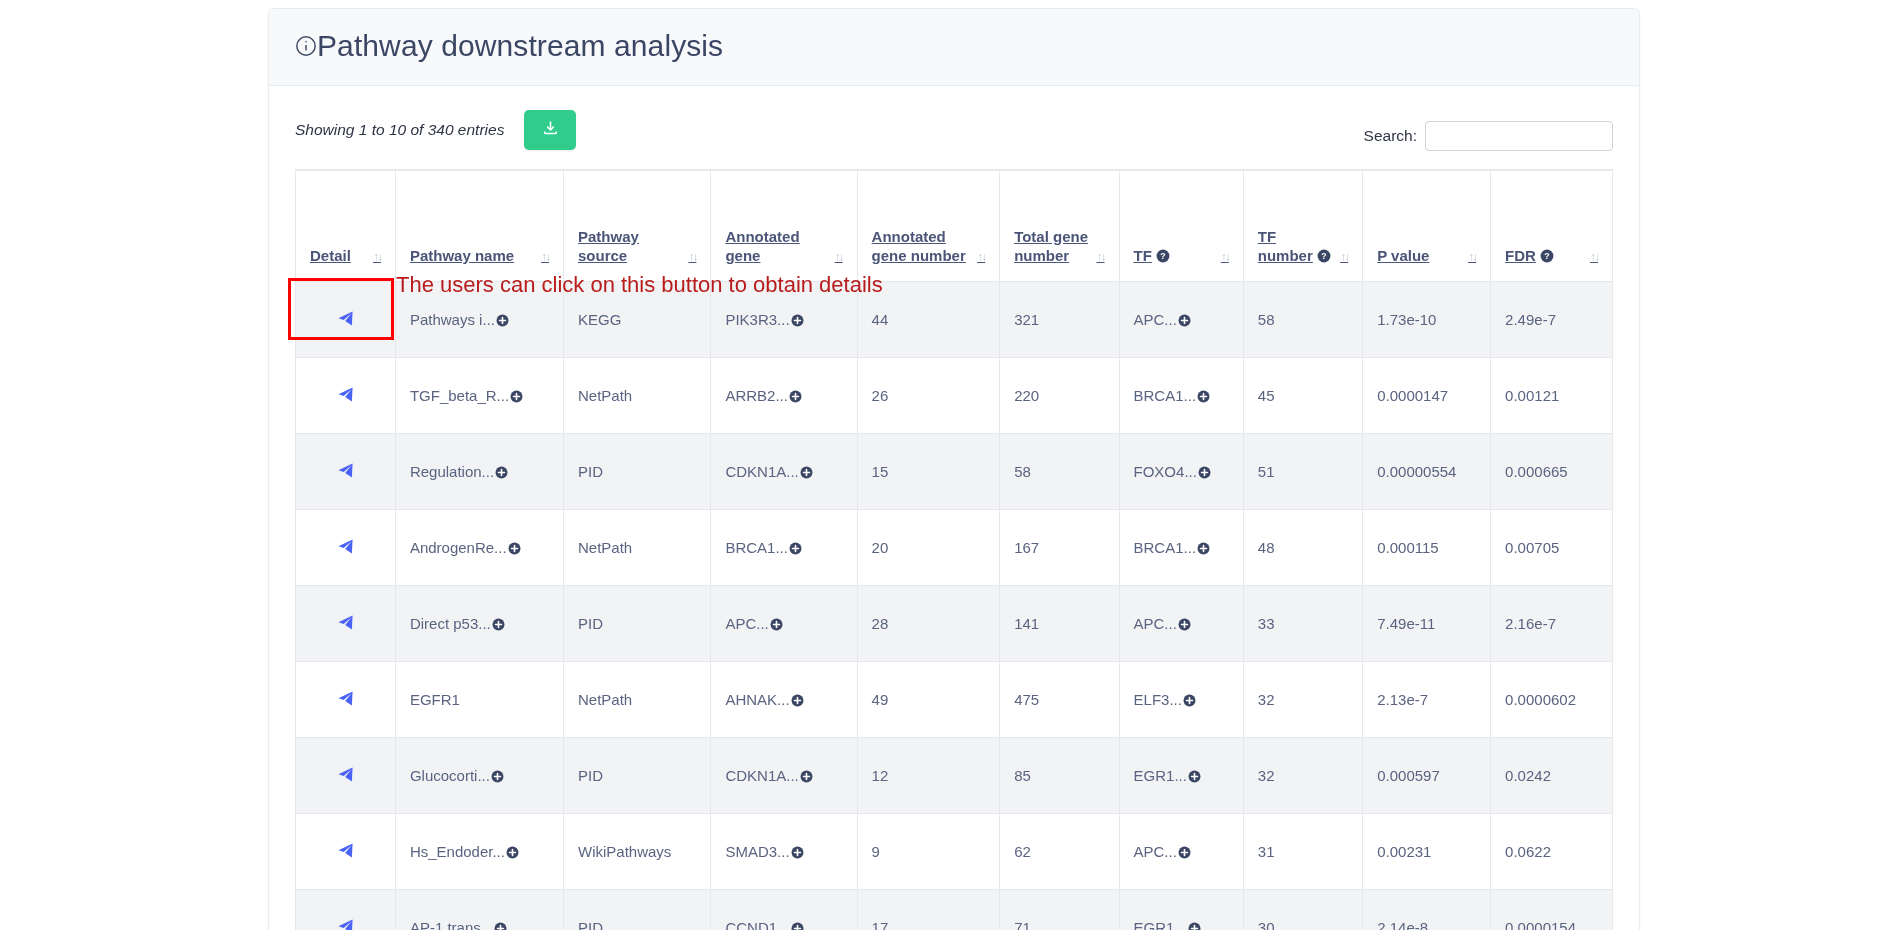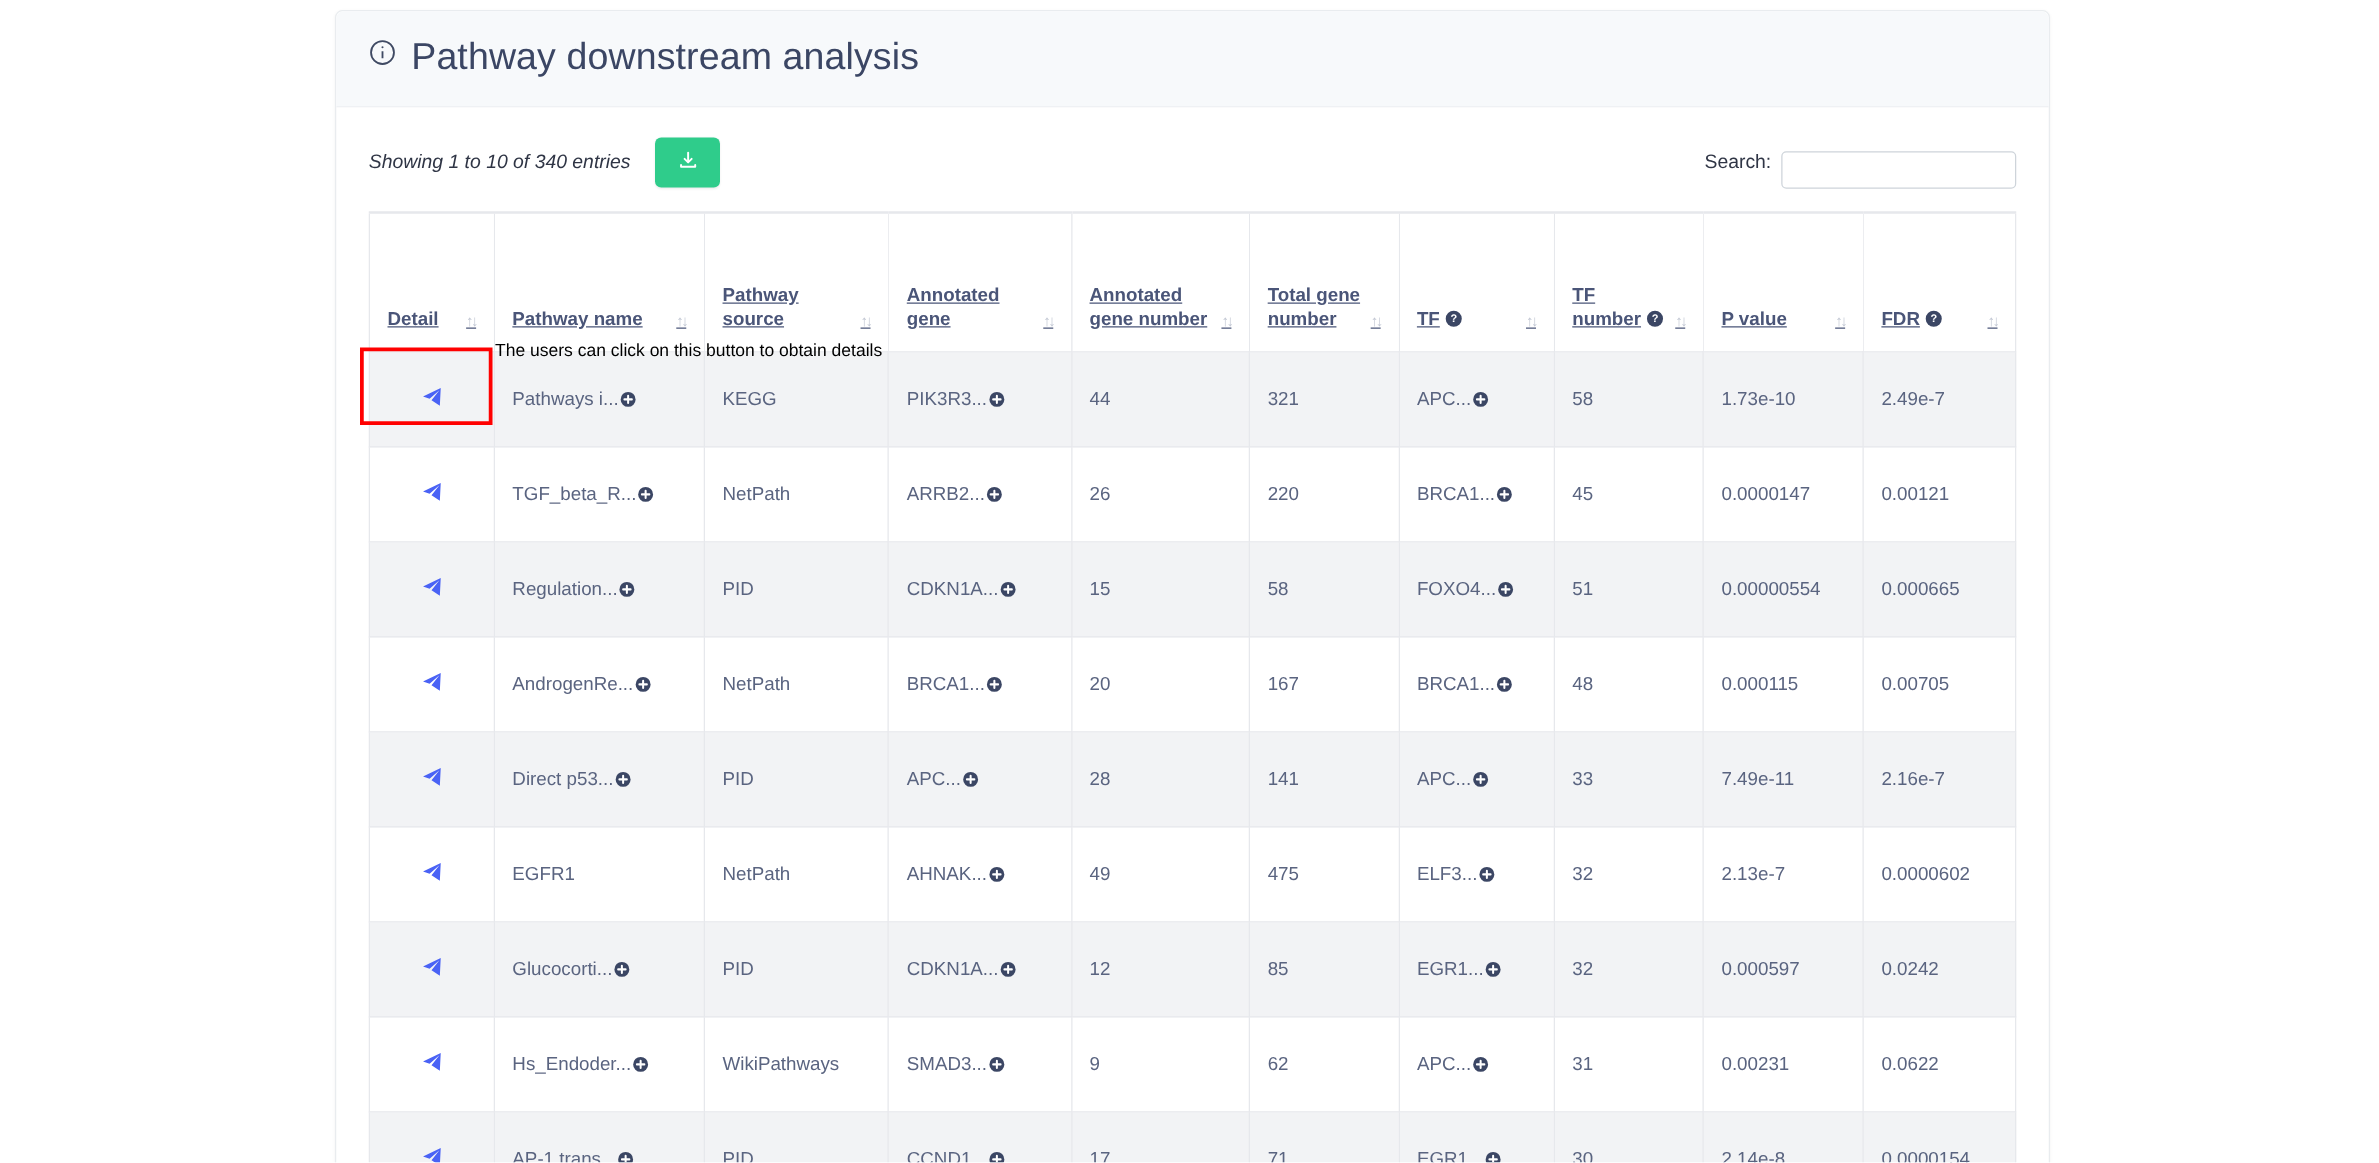--- a/index.html
+++ b/index.html
@@ -26,22 +26,21 @@
     border: 1px solid #e9ecef;
     border-radius: 6px;
     box-shadow: 0 1px 3px rgba(0,0,0,.06);
   }
   .card-header {
     background: #f7f9fb;
     border-bottom: 1px solid #e9ecef;
     border-radius: 6px 6px 0 0;
     padding: 22px 26px 24px 26px;
     display: flex;
-    align-items: flex-start;
-    gap: 12px;
+    align-items: center;
   }
   .info-icon {
     width: 22px; height: 22px;
     flex: 0 0 auto;
     color: #3f4a63;
   }
   .card-title {
     font-size: 30px;
     color: #3b4664;
     font-weight: 400;
@@ -79,20 +78,21 @@
     display: flex;
     align-items: center;
     justify-content: center;
     cursor: pointer;
     box-shadow: 0 1px 2px rgba(0,0,0,.08);
   }
   .download-btn svg { width: 17px; height: 17px; color: #fff; }
 
   .toolbar-right {
     display: flex;
+    align-items: center;
     gap: 8px;
     margin-top: 13px;
   }
   .search-label { font-size: 15.5px; color: #2f3545; }
   .search-input {
     width: 170px;
     height: 28px;
     border: 1px solid #ced4da;
     border-radius: 4px;
     outline: none;
@@ -175,22 +175,22 @@
 
   
   .highlight-box {
     position: absolute;
     border: 3px solid #ff0000;
     pointer-events: none;
     z-index: 6;
   }
   .annotation {
     position: absolute;
-    color: #000000;
-    font-size: 14px;
+    color: #b91c1c;
+    font-size: 22px;
     white-space: nowrap;
     z-index: 7;
     font-family: "Liberation Sans", sans-serif;
   }
 </style>
 </head>
 <body>
 
 <div id="page">
 

